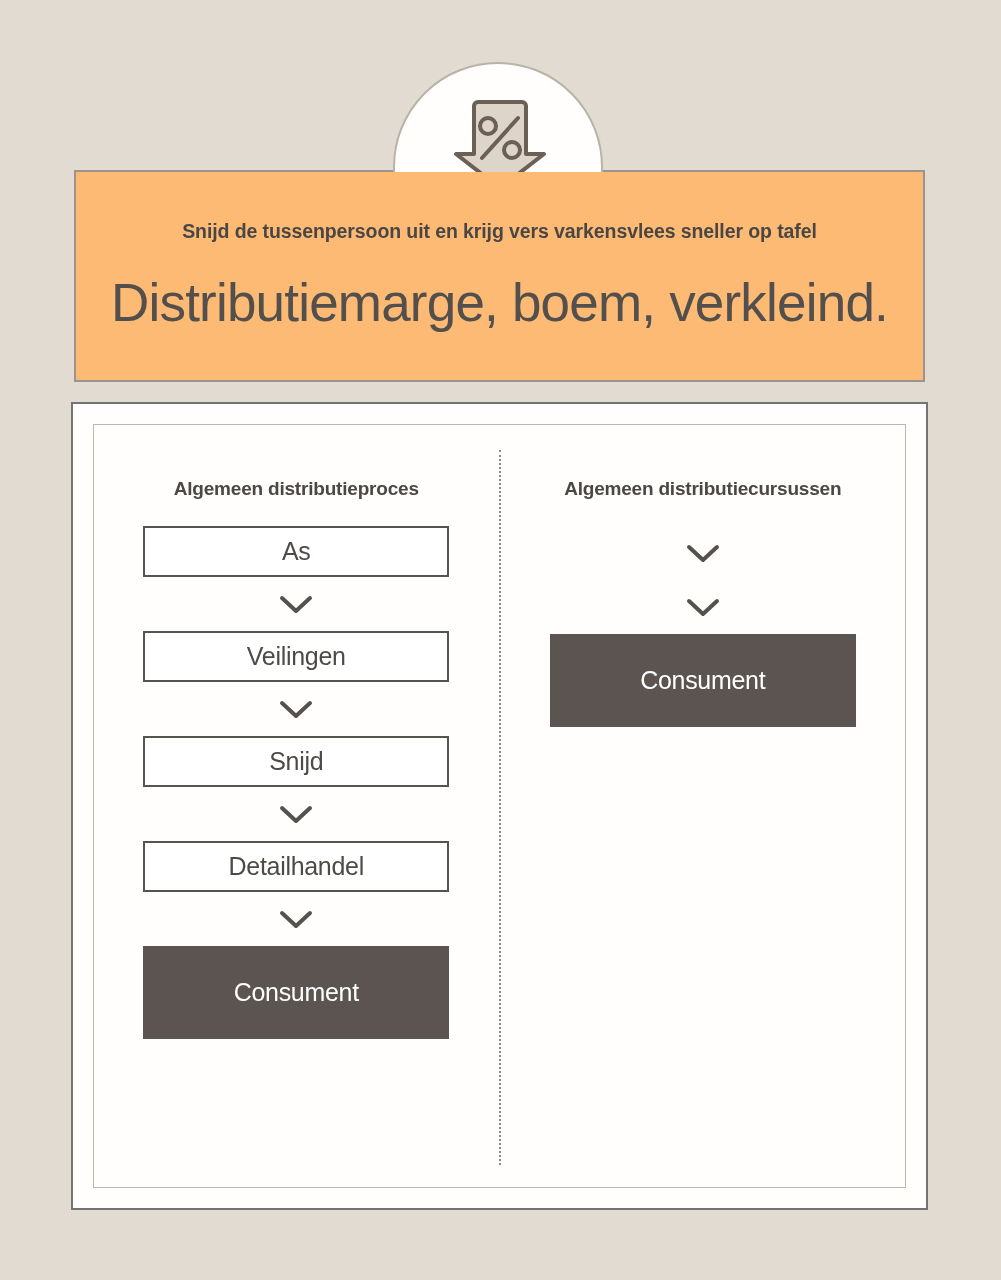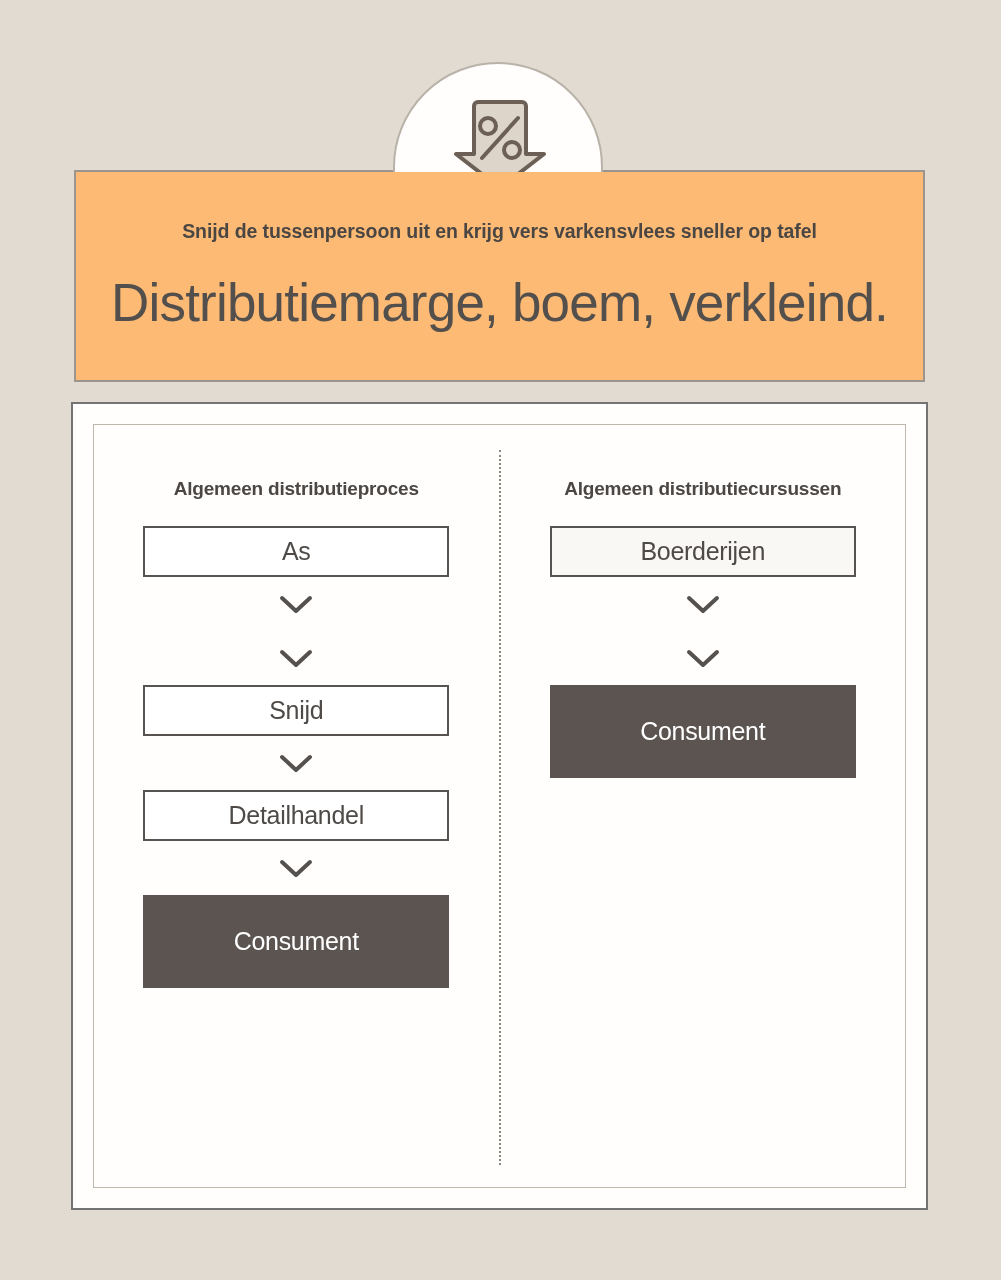--- a/index.html
+++ b/index.html
@@ -202,20 +202,23 @@
         <div class="node">
           <span>As</span>
         </div>
 
         <div class="chev">
           <svg width="34" height="20" viewBox="0 0 34 20" xmlns="http://www.w3.org/2000/svg">
             <polyline points="3,4 17,17 31,4" fill="none" stroke="#55514e" stroke-width="4" stroke-linecap="round" stroke-linejoin="round"></polyline>
           </svg>
         </div>
 
+        <div class="node">
+          <span>Veilingen</span>
+        </div>
 
         <div class="chev">
           <svg width="34" height="20" viewBox="0 0 34 20" xmlns="http://www.w3.org/2000/svg">
             <polyline points="3,4 17,17 31,4" fill="none" stroke="#55514e" stroke-width="4" stroke-linecap="round" stroke-linejoin="round"></polyline>
           </svg>
         </div>
 
         <div class="node">
           <span>Snijd</span>
         </div>
@@ -239,23 +242,20 @@
         <div class="node final">
           <span>Consument</span>
         </div>
       </div>
 
       <div class="divider"></div>
 
       <div class="column">
         <div class="col-title">Algemeen distributiecursussen</div>
 
-        <div class="node tinted">
-          <span>Boerderijen</span>
-        </div>
 
         <div class="chev">
           <svg width="34" height="20" viewBox="0 0 34 20" xmlns="http://www.w3.org/2000/svg">
             <polyline points="3,4 17,17 31,4" fill="none" stroke="#55514e" stroke-width="4" stroke-linecap="round" stroke-linejoin="round"></polyline>
           </svg>
         </div>
 
 
         <div class="chev">
           <svg width="34" height="20" viewBox="0 0 34 20" xmlns="http://www.w3.org/2000/svg">

